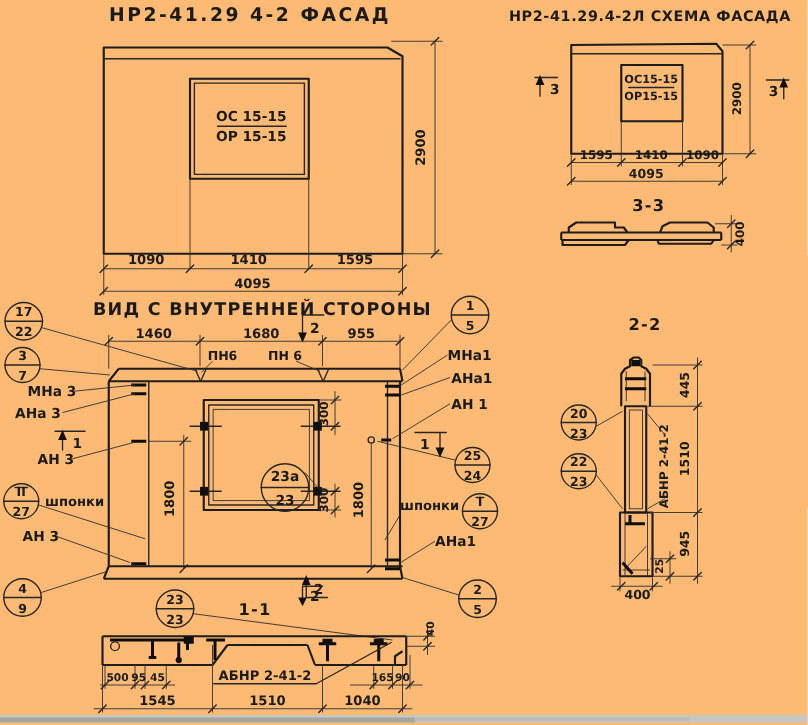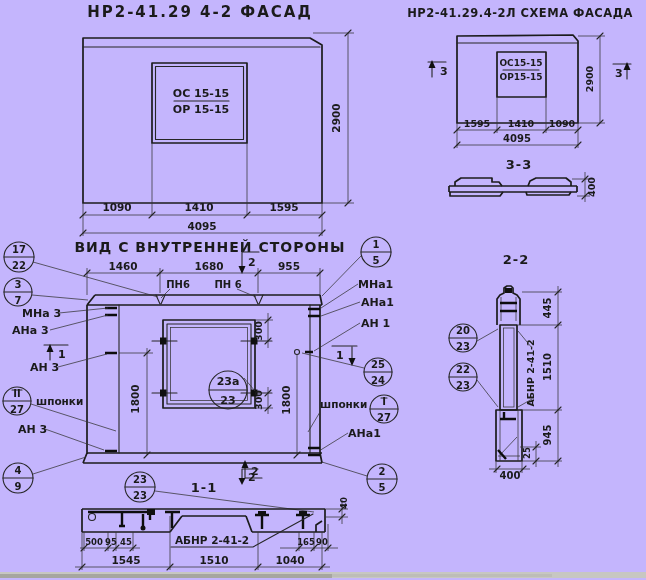--- a/index.html
+++ b/index.html
@@ -1,16 +1,16 @@
 <!DOCTYPE html>
 <html><head>
 <meta charset="utf-8">
 <style>
   html,body{margin:0;padding:0;background:#e9e9e5;}
-  .stage{width:646px;height:580px;position:relative;background:#c4b5fd;overflow:hidden;
+  .stage{width:646px;height:580px;position:relative;background:#fdba74;overflow:hidden;
          font-family:"DejaVu Sans",sans-serif;text-align:center;}
   svg{display:block;}
   text{fill:#1b1b1b;font-weight:bold;font-family:"DejaVu Sans",sans-serif;}
   .ln{stroke:#262626;stroke-width:1.1;fill:none;stroke-linecap:round;stroke-linejoin:round;}
   .ln2{stroke:#1c1c1c;stroke-width:1.7;fill:none;stroke-linejoin:round;}
   .thin{stroke:#343434;stroke-width:.75;fill:none;}
   .dk{stroke:#0d0d0d;stroke-width:2.4;fill:none;stroke-linecap:butt;}
   .fillb{fill:#101010;stroke:none;}
   .t8{font-size:8.5px}.t9{font-size:9px}.t95{font-size:9.5px}.t10{font-size:10px}
   .t105{font-size:10.5px}.t11{font-size:11px}.t12{font-size:11.5px;letter-spacing:.5px}

